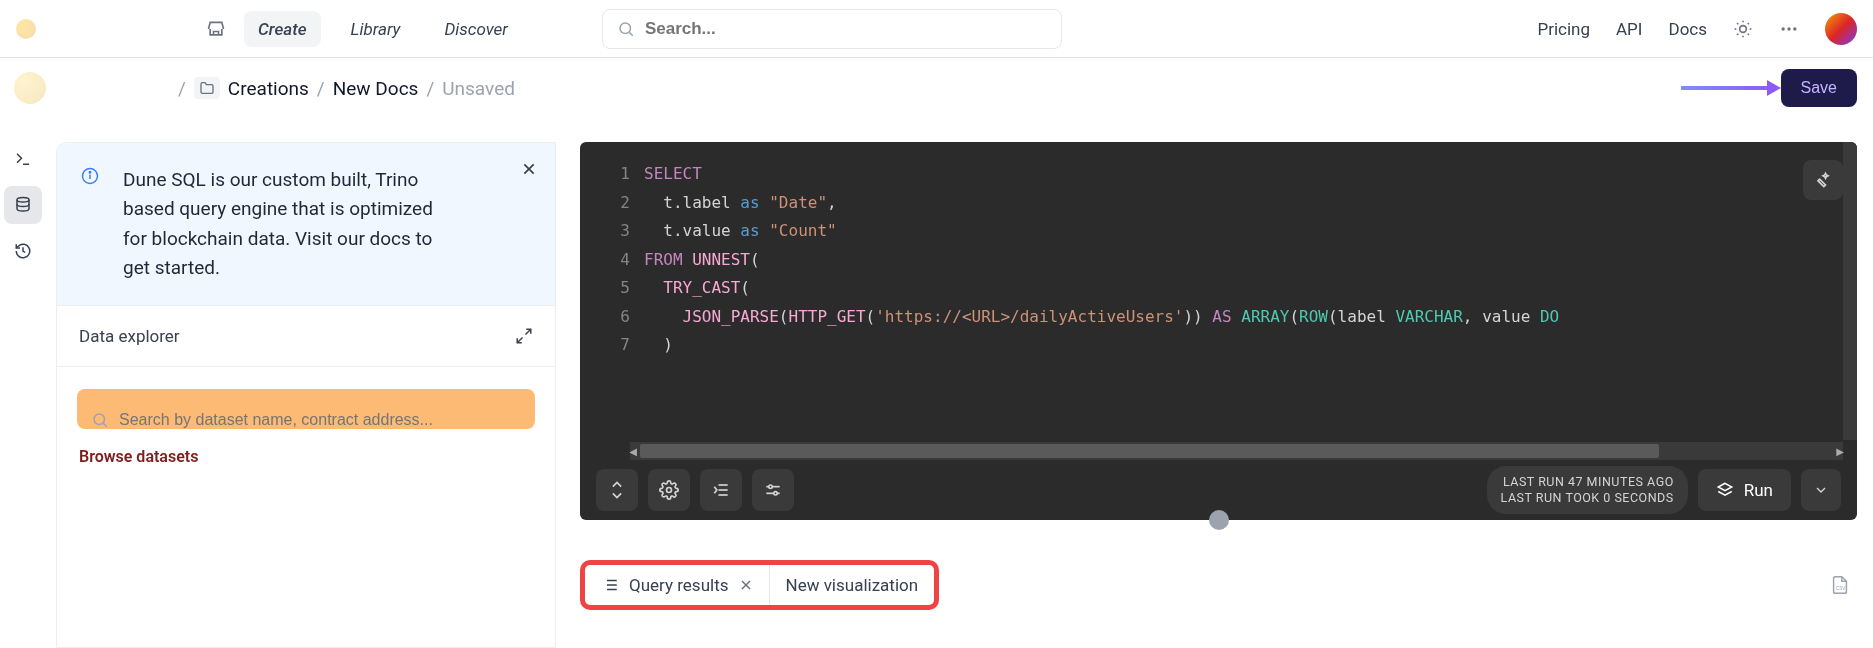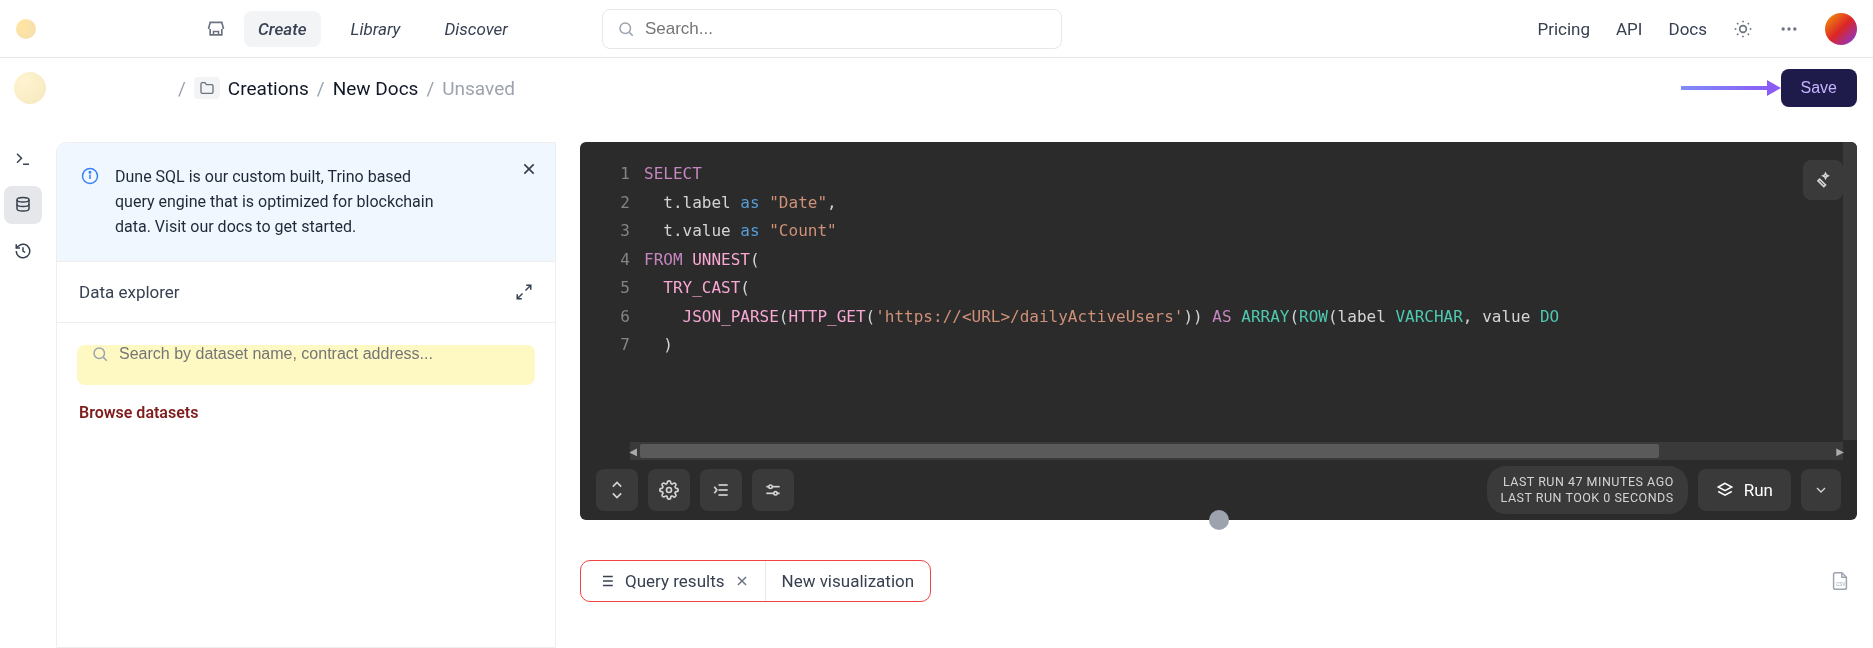--- a/index.html
+++ b/index.html
@@ -6,21 +6,21 @@
 body { font-family: -apple-system, BlinkMacSystemFont, "Segoe UI", Roboto, sans-serif; background: #fff; color: #1a1a1a; width: 1873px; height: 648px; overflow: hidden; position: relative; }
 
 
 .topnav { display: flex; align-items: center; height: 58px; padding: 0 16px; border-bottom: 1px solid #e5e5e5; }
 .logo { width: 20px; height: 20px; border-radius: 50%; background: radial-gradient(circle at 30% 30%, #ffe4a0, #f5deb3); margin-right: 170px; }
 .dash-icon { color: #6b7280; margin-right: 18px; }
 .nav-links { display: flex; gap: 16px; align-items: center; font-style: italic; }
 .nav-link { font-size: 17px; color: #374151; cursor: pointer; padding: 8px 14px; border-radius: 8px; }
 .nav-link.active { background: #f3f4f6; font-weight: 500; }
 .search-wrap { margin-left: 80px; display: flex; align-items: center; flex: 0 0 460px; height: 40px; border: 1px solid #e5e7eb; border-radius: 8px; padding: 0 14px; color: #9ca3af; }
-.search-wrap input { border: none; outline: none; font-size: 17px; flex: 1; background: transparent; color: #14532d; margin-left: 10px; }
+.search-wrap input { border: none; outline: none; font-size: 17px; flex: 1; background: transparent; color: #14532d; margin-left: 10px; font-weight: bold; }
 .nav-right { margin-left: auto; display: flex; align-items: center; gap: 26px; color: #374151; font-size: 17px; }
 .nav-right .ic { color: #6b7280; display: flex; }
 .avatar-top { width: 32px; height: 32px; border-radius: 50%; background: linear-gradient(135deg, #f59e0b, #dc2626, #7c3aed); }
 
 
 .crumb-row { display: flex; align-items: center; height: 60px; padding-left: 14px; padding-right: 16px; }
 .avatar-small { width: 32px; height: 32px; border-radius: 50%; background: radial-gradient(circle at 30% 30%, #fff4d0, #f5e8c0); margin-right: 132px; }
 .crumb { display: flex; align-items: center; gap: 8px; font-size: 19px; }
 .slash { color: #9ca3af; }
 .crumb .folder-ic { color: #6b7280; background: #f3f4f6; padding: 3px 5px; border-radius: 4px; }
@@ -33,24 +33,24 @@
 
 .rail { position: absolute; left: 0; top: 140px; width: 42px; display: flex; flex-direction: column; gap: 8px; padding: 0 4px; }
 .rail-btn { width: 38px; height: 38px; border-radius: 8px; display: flex; align-items: center; justify-content: center; color: #374151; cursor: pointer; }
 .rail-btn.active { background: #e5e7eb; }
 
 
 .main { position: absolute; left: 56px; top: 142px; right: 16px; bottom: 0; display: flex; }
 .left-pane { width: 500px; display: flex; flex-direction: column; border: 1px solid #eee; border-radius: 10px 0 0 0; overflow: hidden; }
 .info-box { background: #f0f7ff; margin: 0; padding: 22px 24px; display: flex; gap: 16px; position: relative; border-bottom: 1px solid #eee; }
 .info-ic { color: #3b82f6; flex: 0 0 auto; margin-top: 2px; }
-.info-text { font-size: 16px; line-height: 1.55; color: #1f2937; max-width: 320px; }
+.info-text { font-size: 19px; line-height: 1.55; color: #1f2937; max-width: 320px; margin-left: 8px; }
 .info-close { position: absolute; right: 18px; top: 18px; color: #374151; cursor: pointer; }
 .de-head { display: flex; align-items: center; justify-content: space-between; padding: 20px 22px; font-size: 17px; color: #374151; border-bottom: 1px solid #eee; }
-.de-search { margin: 22px 20px 18px; display: flex; align-items: flex-start; height: 40px; border-radius: 8px; background: #fef9c3; padding: 0 14px; color: #9ca3af; }
+.de-search { margin: 22px 20px 18px; display: flex; align-items: flex-end; height: 40px; border-radius: 8px; background: #fdba74; padding: 0 14px; color: #9ca3af; }
 .de-search input { border: none; outline: none; background: transparent; flex: 1; font-size: 16px; margin-left: 10px; }
 .browse { padding: 0 22px; font-size: 16px; font-weight: 600; color: #7f1d1d; }
 
 .right-pane { flex: 1; display: flex; flex-direction: column; margin-left: 24px; }
 .editor { background: #2b2b2b; border-radius: 6px 6px 0 0; position: relative; height: 318px; overflow: hidden; }
 .gutter { position: absolute; left: 0; top: 18px; width: 50px; text-align: right; color: #858585; font-family: Menlo, Consolas, monospace; font-size: 16px; line-height: 28.5px; }
 .code { position: absolute; left: 64px; top: 18px; right: 10px; font-family: Menlo, Consolas, monospace; font-size: 16px; line-height: 28.5px; white-space: pre; color: #d4d4d4; }
 .kw { color: #c586c0; text-transform: uppercase; }
 .kw2 { color: #569cd6; }
 .fn { color: #f9a8d4; }
@@ -65,21 +65,21 @@
 
 .toolbar { background: #2b2b2b; height: 60px; display: flex; align-items: center; padding: 0 16px; gap: 10px; border-radius: 0 0 6px 6px; }
 .tb-btn { width: 42px; height: 42px; background: #3a3a3a; border-radius: 8px; display: flex; align-items: center; justify-content: center; color: #d4d4d4; cursor: pointer; }
 .run-info { margin-left: auto; background: #3a3a3a; border-radius: 19px; padding: 8px 14px; font-size: 12.5px; line-height: 1.3; color: #d4d4d4; text-align: right; letter-spacing: 0.5px; }
 .run-btn { background: #3a3a3a; border-radius: 8px; height: 42px; display: flex; align-items: center; gap: 10px; padding: 0 18px; color: #fff; font-size: 17px; cursor: pointer; }
 .run-caret { width: 40px; height: 42px; background: #3a3a3a; border-radius: 8px; display: flex; align-items: center; justify-content: center; color: #d4d4d4; cursor: pointer; }
 
 .drag-dot { width: 20px; height: 20px; border-radius: 50%; background: #9ca3af; margin: -10px auto 0; position: relative; z-index: 2; }
 
 .tabs-row { display: flex; align-items: center; margin-top: 30px; gap: 0; }
-.tab-group { display: flex; border: 1px solid #ef4444; border-radius: 10px; overflow: hidden; text-align: center; }
+.tab-group { display: flex; border: 5px solid #ef4444; border-radius: 10px; overflow: hidden; text-align: center; }
 .tab { display: flex; align-items: center; gap: 10px; padding: 10px 16px; font-size: 17px; color: #374151; border-right: 1px solid #e5e7eb; cursor: pointer; }
 .tab:last-child { border-right: none; }
 .tab .x { color: #6b7280; cursor: pointer; display: flex; }
 .csv-btn { margin-left: auto; color: #9ca3af; display: flex; align-items: center; justify-content: center; width: 34px; height: 34px; cursor: pointer; }
 
 svg { display: block; }
 </style>
 </head>
 <body>
 

